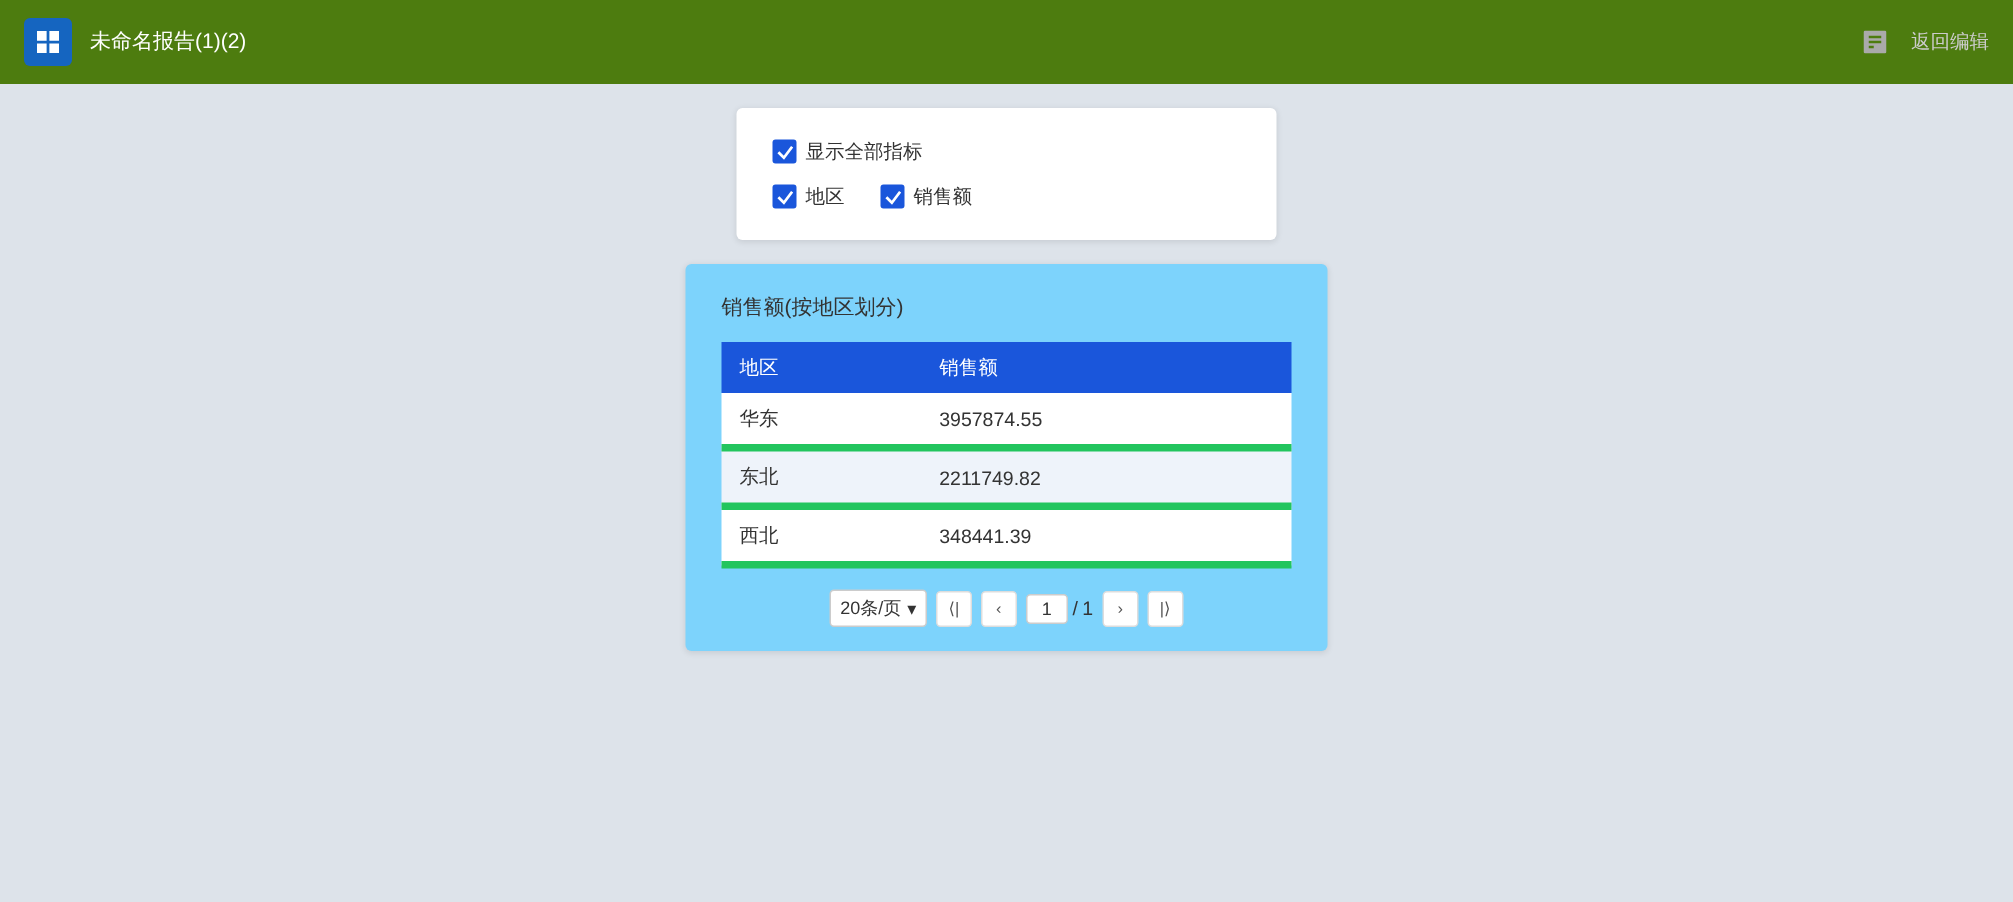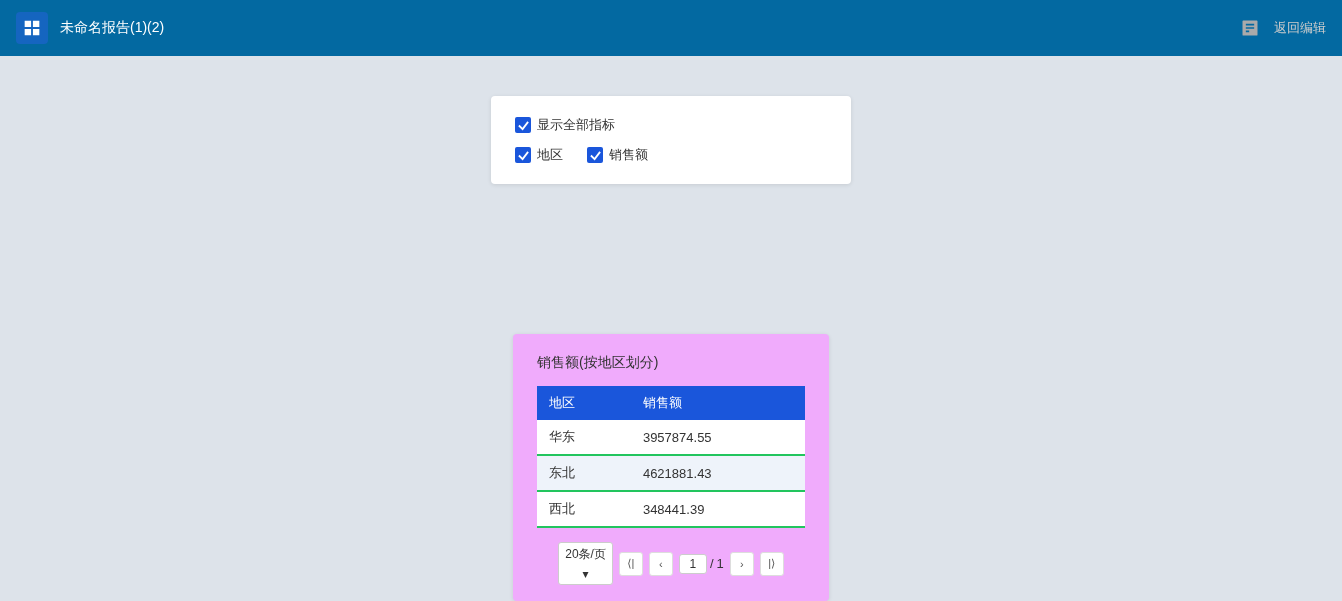--- a/index.html
+++ b/index.html
@@ -8,21 +8,21 @@
       background: #e8edf2;
       width: 1342px;
       height: 601px;
       overflow: hidden;
     }
 
     
     .header {
       width: 100%;
       height: 56px;
-      background: #0369a1;
+      background: #4d7c0f;
       display: flex;
       align-items: center;
       justify-content: space-between;
       padding: 0 16px;
     }
     .header-left {
       display: flex;
       align-items: center;
       gap: 12px;
     }
@@ -58,23 +58,23 @@
       height: 20px;
       fill: #aaa;
     }
 
     
     .main {
       width: 100%;
       height: calc(601px - 56px);
       background: #dde3ea;
       display: flex;
-      justify-content: space-between;
+      justify-content: flex-start;
       align-items: flex-start;
-      padding-top: 40px;
+      padding-top: 16px;
       gap: 16px;
       flex-direction: column;
       align-items: center;
     }
 
     
     .filter-card {
       background: white;
       border-radius: 4px;
       padding: 20px 24px;
@@ -108,24 +108,24 @@
       flex-shrink: 0;
     }
     .checkbox-box svg {
       width: 11px;
       height: 11px;
       fill: white;
     }
 
     
     .table-card {
-      background: #f0abfc;
+      background: #7dd3fc;
       border-radius: 4px;
       padding: 20px 24px 16px 24px;
-      width: 316px;
+      width: 428px;
       box-shadow: 0 1px 4px rgba(0,0,0,0.1);
     }
     .table-title {
       font-size: 14px;
       font-weight: 500;
       color: #333;
       margin-bottom: 14px;
     }
     .data-table {
       width: 100%;
@@ -135,21 +135,21 @@
     .data-table thead tr {
       background: #1a56db;
       color: white;
     }
     .data-table thead th {
       padding: 8px 12px;
       text-align: left;
       font-weight: 400;
     }
     .data-table tbody tr {
-      border-bottom: 2px solid #22c55e;
+      border-bottom: 5px solid #22c55e;
     }
     .data-table tbody tr:nth-child(even) {
       background: #eef3fa;
     }
     .data-table tbody tr:nth-child(odd) {
       background: white;
     }
     .data-table tbody td {
       padding: 8px 12px;
       color: #333;
@@ -169,21 +169,20 @@
       border: 1px solid #ccc;
       border-radius: 3px;
       padding: 3px 6px;
       font-size: 12px;
       background: white;
       color: #333;
       display: flex;
       align-items: center;
       gap: 4px;
       cursor: pointer;
-      flex-direction: column;
     }
     .page-btn {
       width: 24px;
       height: 24px;
       border: 1px solid #ddd;
       border-radius: 3px;
       background: white;
       display: flex;
       align-items: center;
       justify-content: center;
@@ -270,21 +269,21 @@
           <th>销售额</th>
         </tr>
       </thead>
       <tbody>
         <tr class="table-row">
           <td>华东</td>
           <td>3957874.55</td>
         </tr>
         <tr class="table-row">
           <td>东北</td>
-          <td>4621881.43</td>
+          <td>2211749.82</td>
         </tr>
         <tr class="table-row">
           <td>西北</td>
           <td>348441.39</td>
         </tr>
       </tbody>
     </table>
 
     <div class="pagination">
       <div class="page-select">

